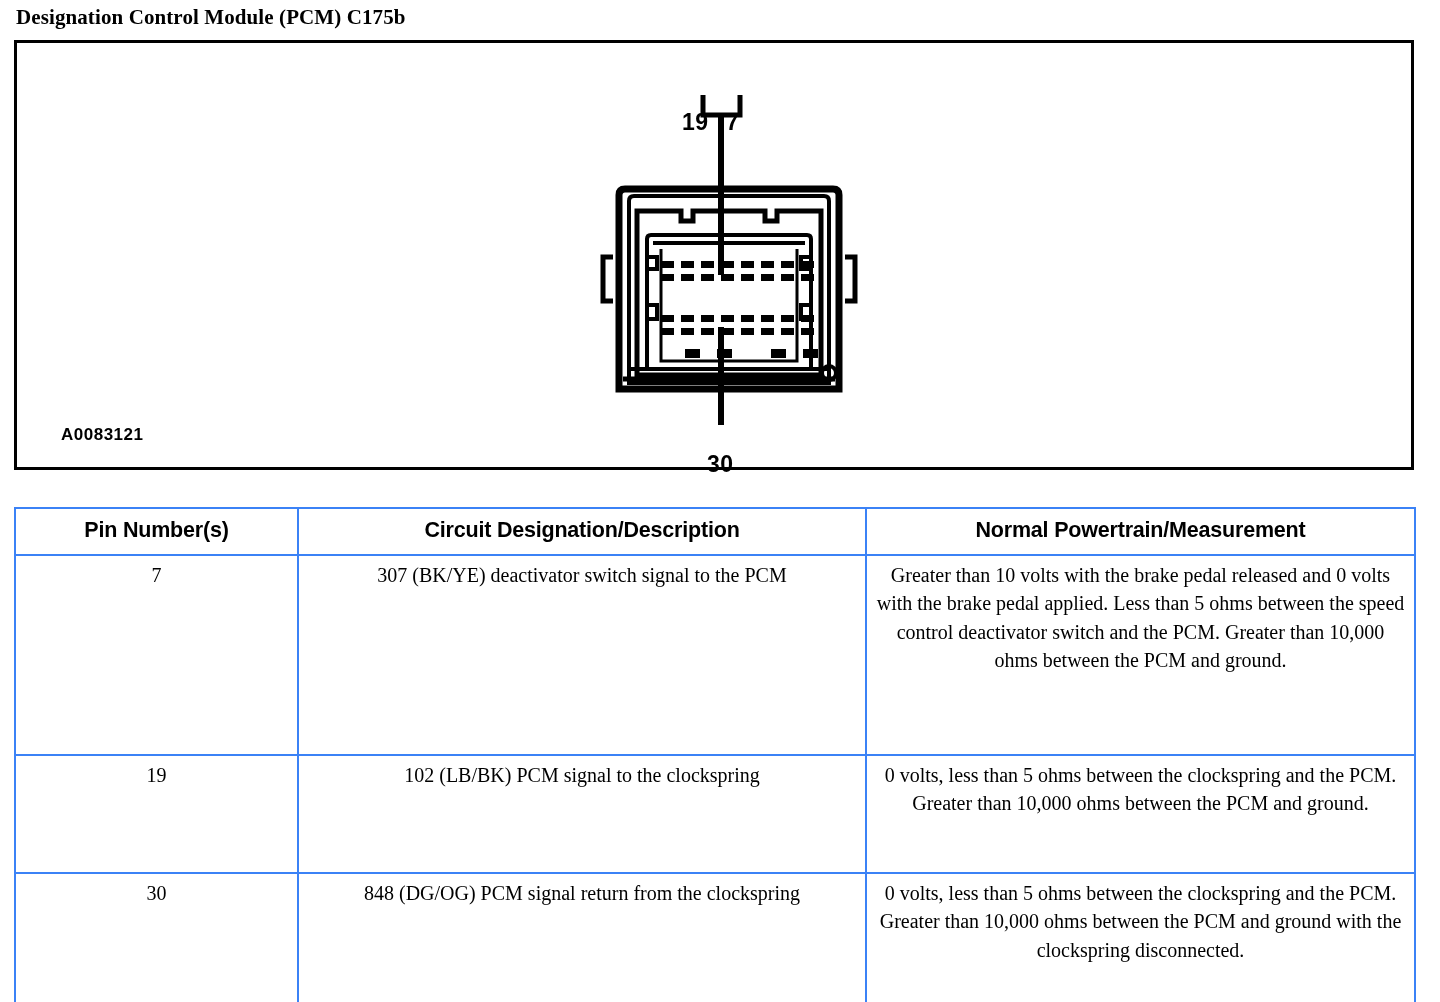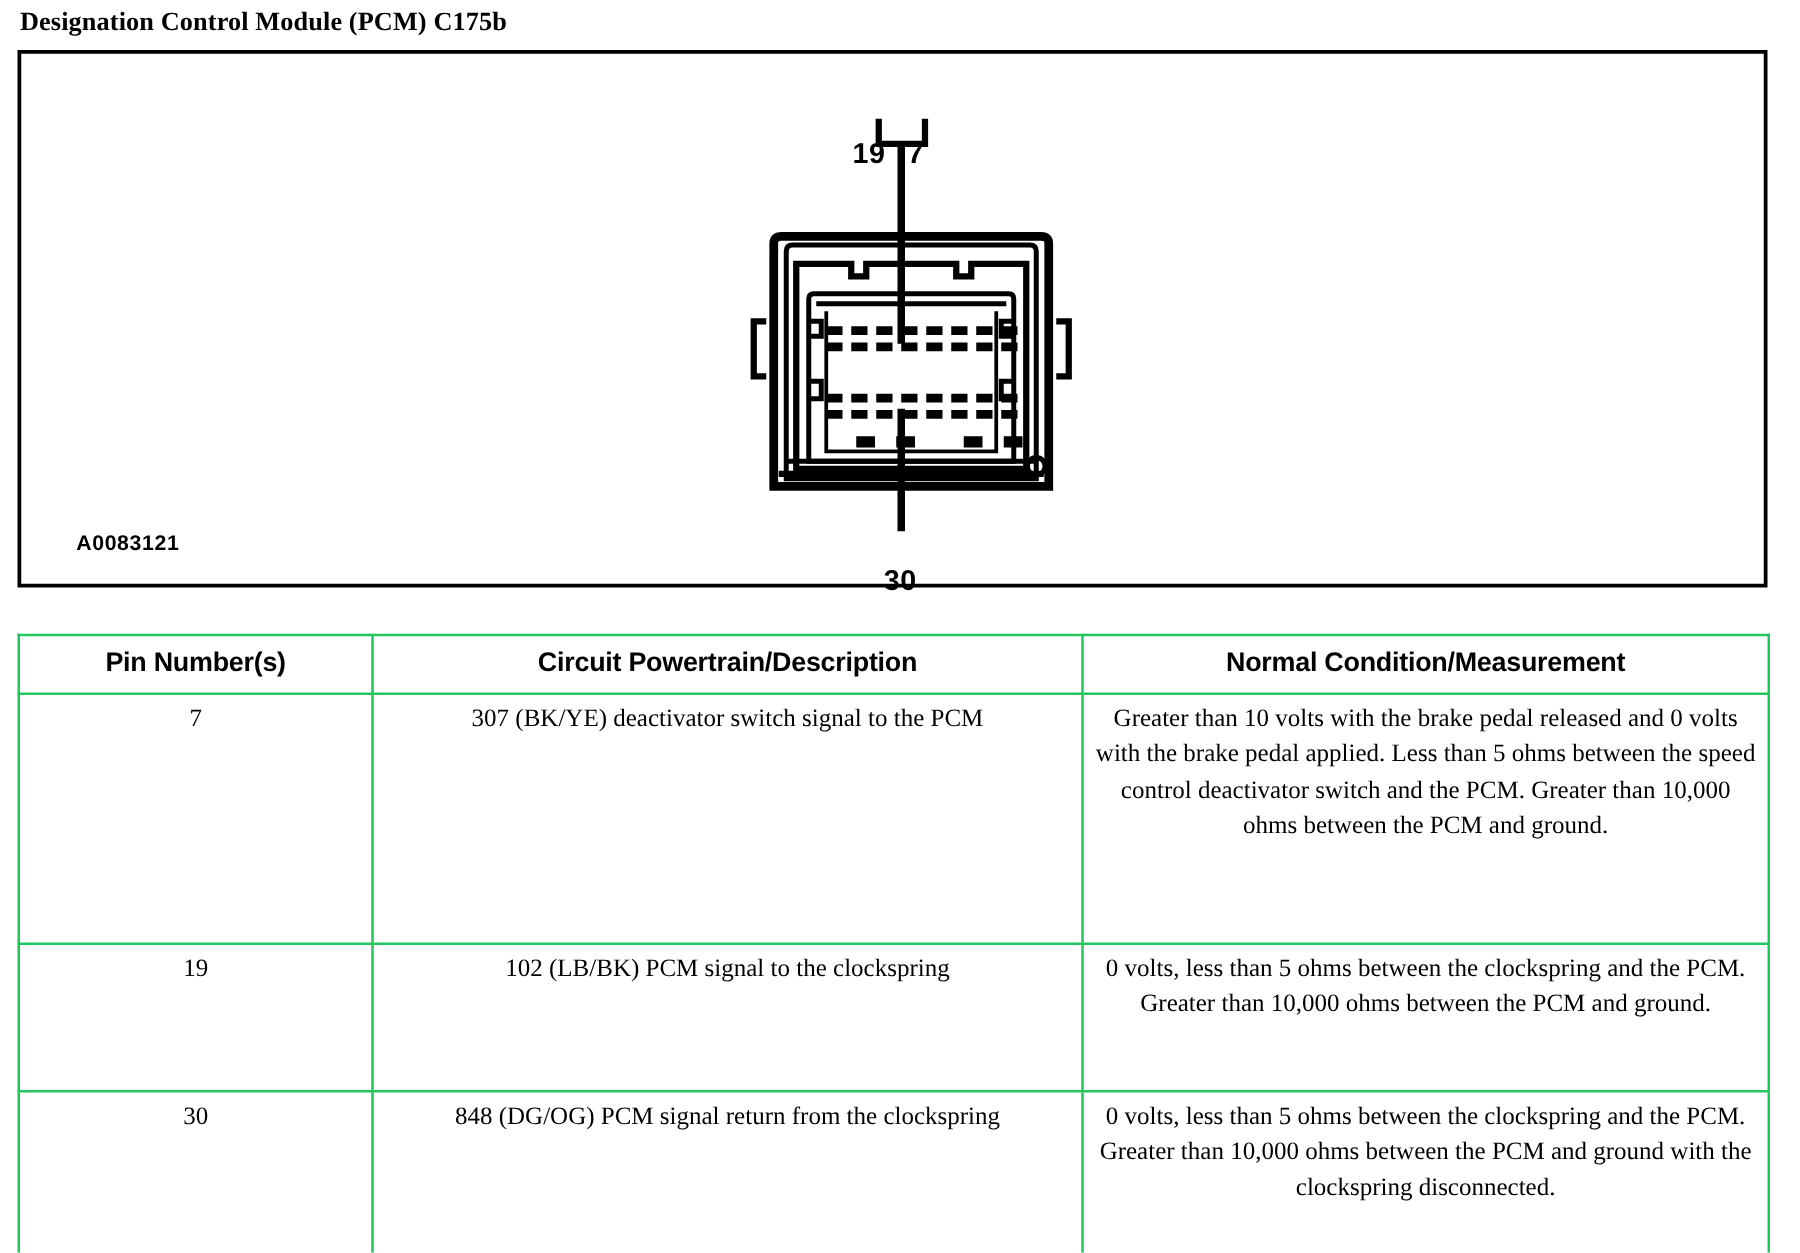--- a/index.html
+++ b/index.html
@@ -28,21 +28,21 @@
   .callout{position:absolute;font-family:"Liberation Sans",sans-serif;
            font-weight:bold;font-size:23px;letter-spacing:0.5px;}
   #callout-19{left:665px;top:66px;}
   #callout-7 {left:709px;top:66px;}
   #callout-30{left:690px;top:408px;}
 
   
   #pin-table{position:absolute;left:14px;top:507px;
              width:1400px;border-collapse:collapse;
              table-layout:fixed;background:#fff;}
-  #pin-table td,#pin-table th{border:2px solid #22c55e;
+  #pin-table td,#pin-table th{border:2px solid #3b82f6;
              vertical-align:top;padding:5px 9px 7px 9px;}
   #pin-table thead th{
              font-family:"Liberation Sans",sans-serif;
              font-weight:bold;font-size:21.5px;
              text-align:center;vertical-align:middle;
              padding:9px 6px 11px 6px;letter-spacing:-0.2px;}
   .col-pin{width:283px;}
   .col-circuit{width:568px;}
   .col-normal{width:549px;}
   .cell-pin{text-align:center;font-size:20px;line-height:1.42;}
@@ -158,22 +158,22 @@
 
 <table id="pin-table">
   <colgroup>
     <col class="col-pin">
       <col class="col-circuit">
       <col class="col-normal">
   </colgroup>
   <thead>
     <tr>
       <th>Pin Number(s)</th>
-      <th>Circuit Powertrain/Description</th>
-      <th>Normal Condition/Measurement</th>
+      <th>Circuit Designation/Description</th>
+      <th>Normal Powertrain/Measurement</th>
     </tr>
   </thead>
   <tbody>
     <tr class="r1">
       <td class="cell-pin">7</td>
       <td class="cell-circuit">307 (BK/YE) deactivator switch signal to the PCM</td>
       <td class="cell-normal">Greater than 10 volts with the brake pedal released and 0 volts with the brake pedal applied. Less than 5 ohms between the speed control deactivator switch and the PCM. Greater than 10,000 ohms between the PCM and ground.</td>
     </tr>
     <tr class="r2">
       <td class="cell-pin">19</td>

